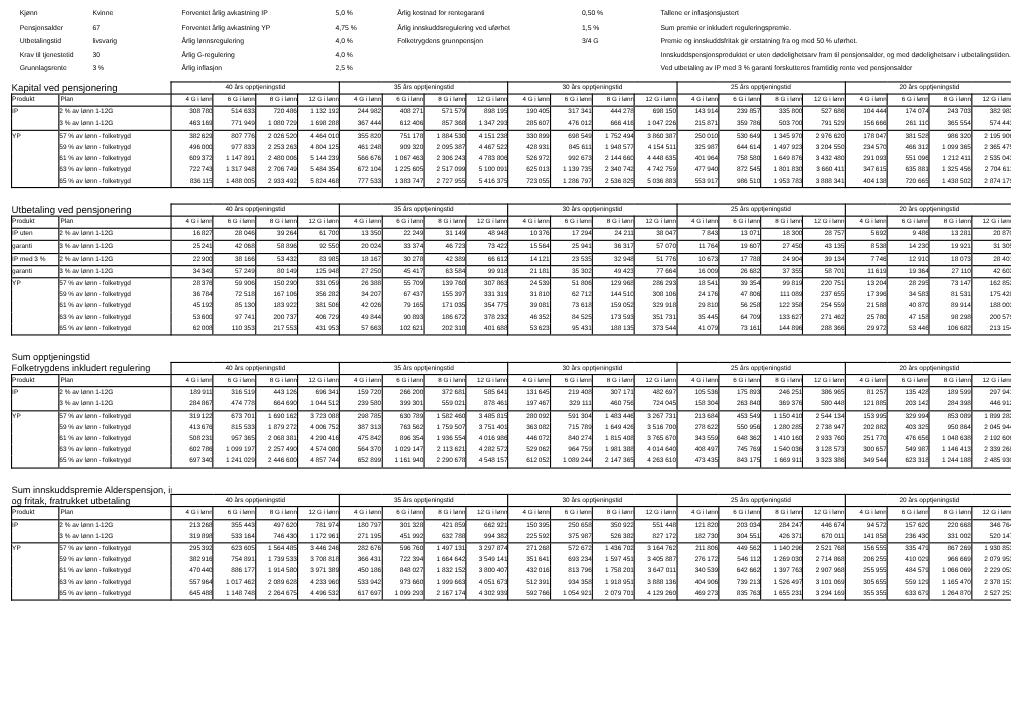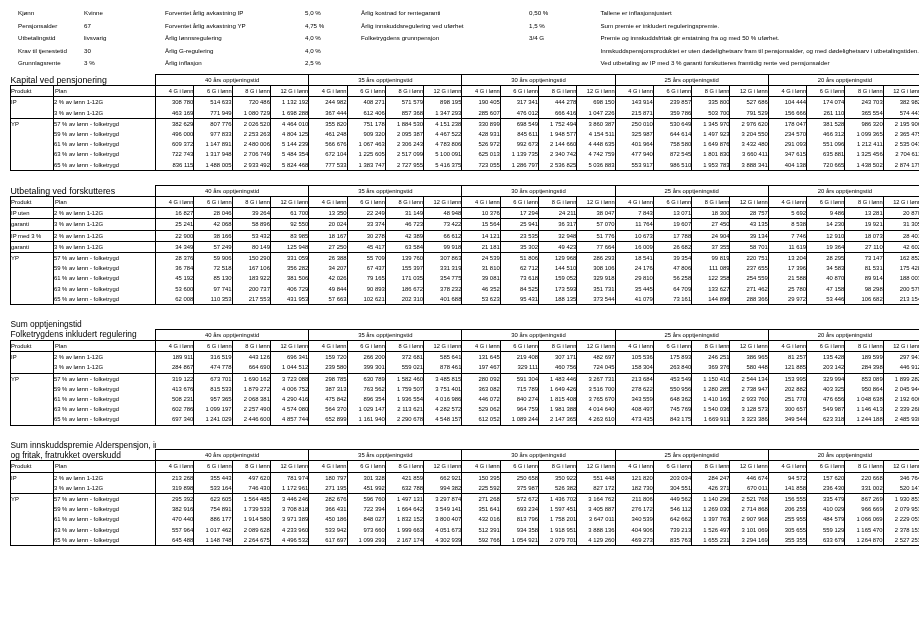--- a/index.html
+++ b/index.html
@@ -415,21 +415,21 @@
             <col style="width: 37.5px;">
             <col style="width: 37.5px;">
             <col style="width: 37.5px;">
             <col style="width: 37.5px;">
             <col style="width: 37.5px;">
             <col style="width: 37.5px;">
             <col style="width: 37.5px;">
           </colgroup>
           <tbody>
             <tr>
-              <td colspan="2" class="titlecell">Utbetaling ved forskutteres</td>
+              <td colspan="2" class="titlecell">Utbetaling ved pensjonering</td>
               <td colspan="4" class="grouphdr bt bb bl br">40 års opptjeningstid</td>
               <td colspan="4" class="grouphdr bt bb bl br">35 års opptjeningstid</td>
               <td colspan="4" class="grouphdr bt bb bl br">30 års opptjeningstid</td>
               <td colspan="4" class="grouphdr bt bb bl br">25 års opptjeningstid</td>
               <td colspan="4" class="grouphdr bt bb bl br">20 års opptjeningstid</td>
             </tr>
             <tr>
               <td class="prodcell bt bb bl">Produkt</td>
               <td class="prodcell bt bb bl br" style="padding-left: 1px;">Plan</td>
               <td class="colhdr bt bb bl">4 G i lønn</td>
@@ -933,21 +933,21 @@
             <col style="width: 37.5px;">
             <col style="width: 37.5px;">
             <col style="width: 37.5px;">
           </colgroup>
           <tbody>
             <tr>
               <td colspan="2" class="titlecell two">Sum innskuddspremie Alderspensjon, inkludert regulering</td>
               <td colspan="20" class="blank"></td>
             </tr>
             <tr>
-              <td colspan="2" class="titlecell two">og fritak, fratrukket overskudd</td>
+              <td colspan="2" class="titlecell two">og fritak, fratrukket utbetaling</td>
               <td colspan="4" class="grouphdr bt bb bl br">40 års opptjeningstid</td>
               <td colspan="4" class="grouphdr bt bb bl br">35 års opptjeningstid</td>
               <td colspan="4" class="grouphdr bt bb bl br">30 års opptjeningstid</td>
               <td colspan="4" class="grouphdr bt bb bl br">25 års opptjeningstid</td>
               <td colspan="4" class="grouphdr bt bb bl br">20 års opptjeningstid</td>
             </tr>
             <tr>
               <td class="prodcell bt bb bl">Produkt</td>
               <td class="prodcell bt bb bl br" style="padding-left: 1px;">Plan</td>
               <td class="colhdr bt bb bl">4 G i lønn</td>

